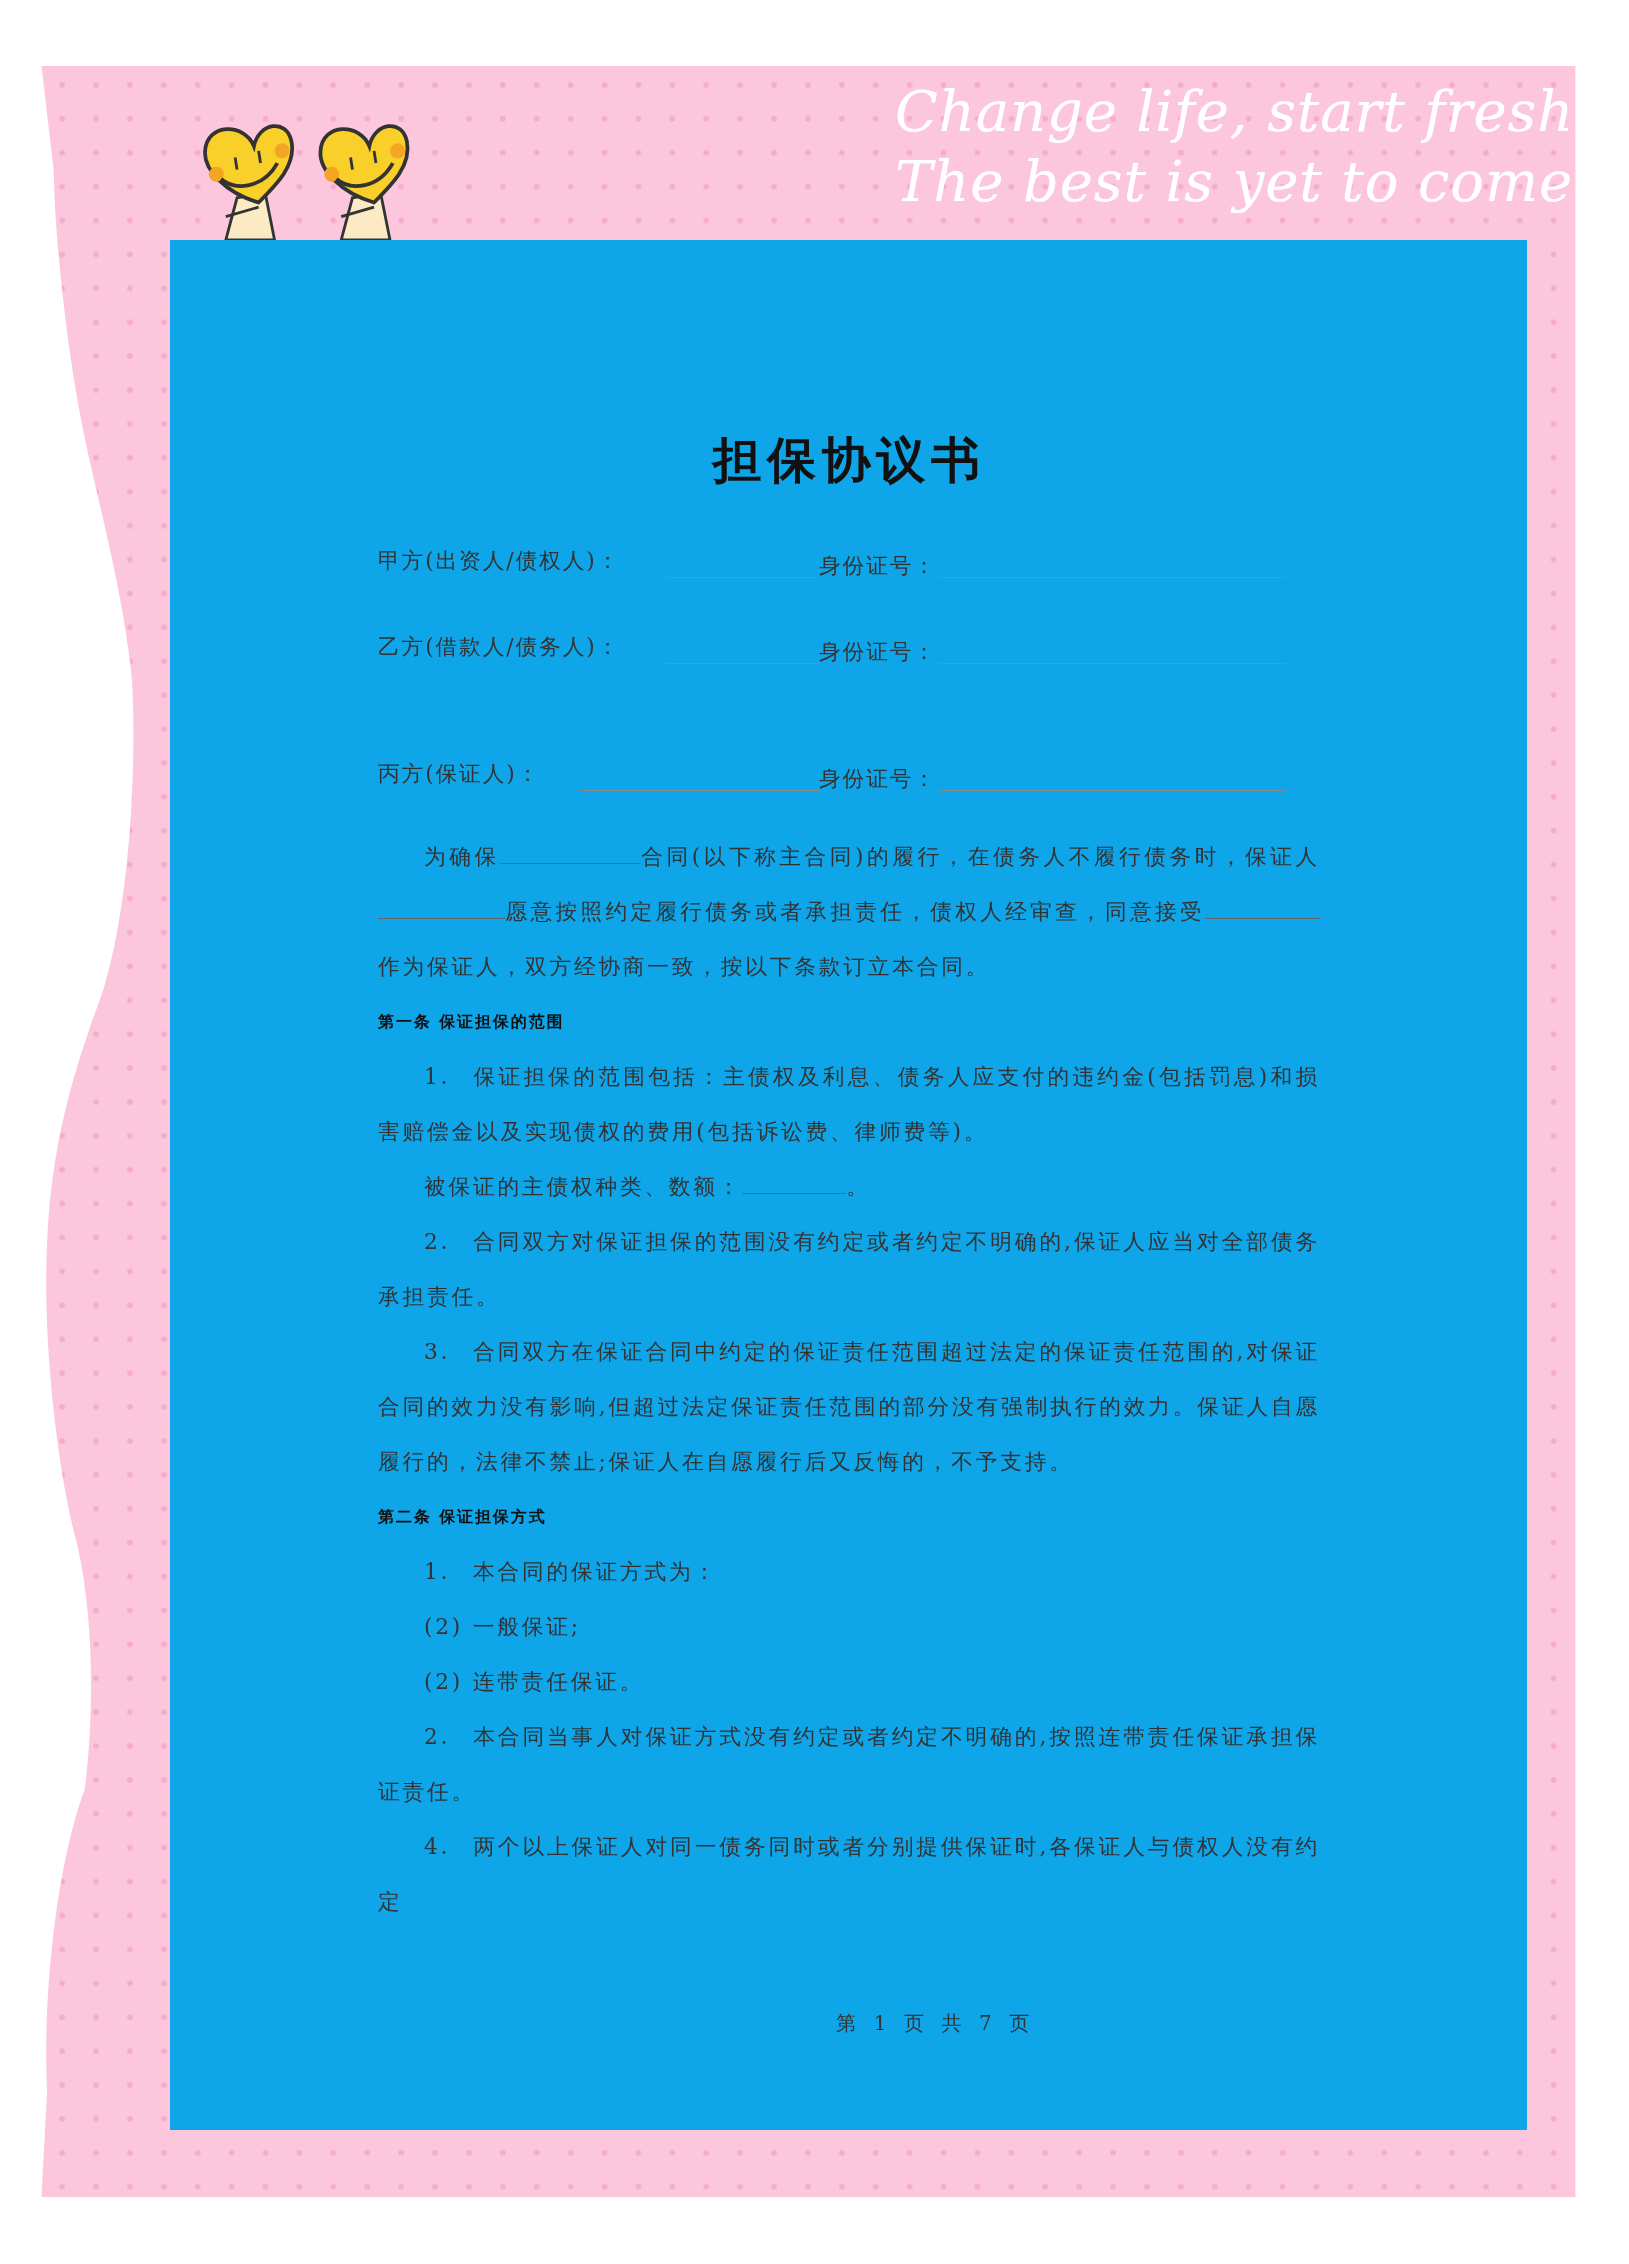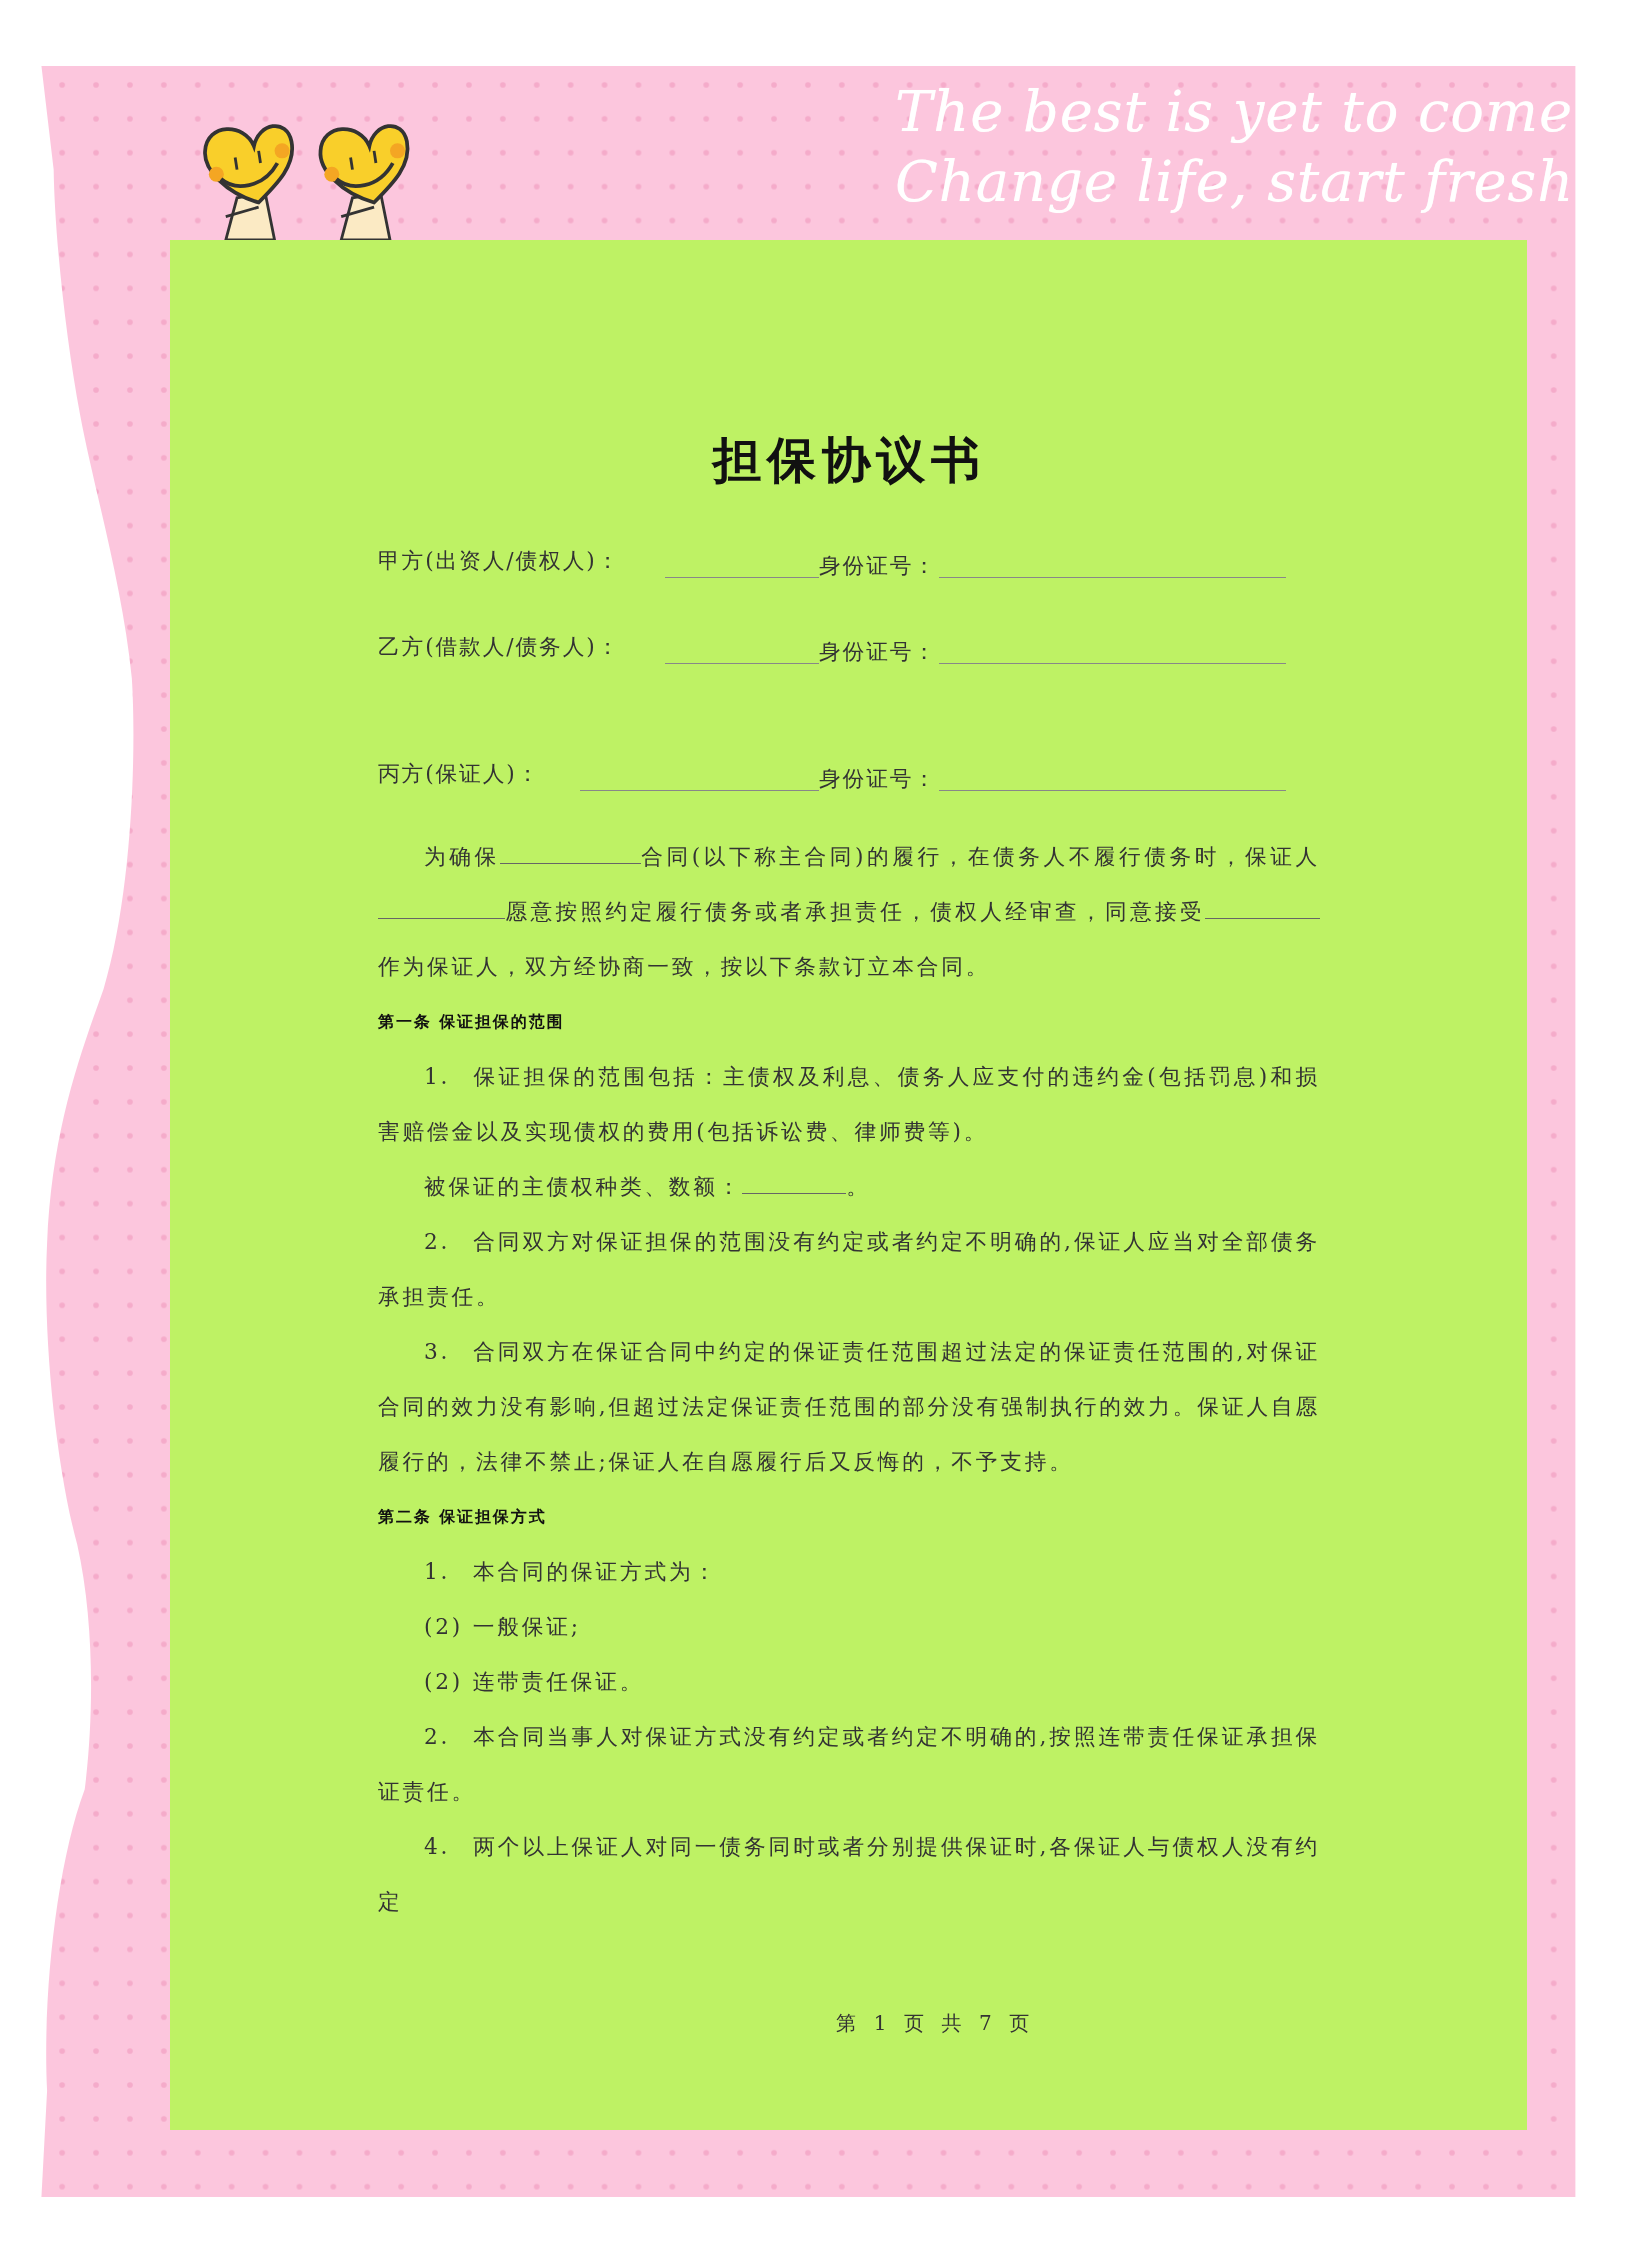--- a/index.html
+++ b/index.html
@@ -14,21 +14,21 @@
   .motto {
     position:absolute; left:895px; top:77px; width:640px;
     font-family: "DejaVu Serif", "Liberation Serif", serif;
     font-style:italic; color:#ffffff; font-size:56px; line-height:70px;
     text-align:center; letter-spacing:0.9px;
     text-shadow:0 0 0.9px rgba(255,255,255,.6);
   }
   .motto div { white-space:nowrap; }
   .paper {
     position:absolute; left:170px; top:240px; width:1357px; height:1890px;
-    background:#bef264;
+    background:#0ea5e9;
   }
   .content { position:absolute; left:208px; top:0; width:942px; }
   .title {
     position:absolute; left:0; width:942px; top:188px; text-align:center;
     font-family:"DejaVu Sans", "Liberation Sans", sans-serif;
     font-weight:bold; font-size:49px; letter-spacing:5.6px; color:#111;
   }
   .party-row {
     position:absolute; left:0; width:942px; height:38px;
     font-size:21.7px; letter-spacing:1.9px; color:#333;
@@ -96,22 +96,22 @@
     <path d="M 70 30 C 60 5, 20 5, 18 35 C 16 55, 40 80, 75 90 C 95 70, 115 50, 110 25 C 105 0, 75 5, 70 30 Z" fill="#f9cf2a" stroke="#333" stroke-width="4"></path>
     <circle cx="30" cy="60" r="8" fill="#f4a623"></circle>
     <circle cx="100" cy="35" r="8" fill="#f4a623"></circle>
     <line x1="50" y1="42" x2="52" y2="55" stroke="#333" stroke-width="3"></line>
     <line x1="75" y1="35" x2="77" y2="48" stroke="#333" stroke-width="3"></line>
     <path d="M 35 65 C 50 78, 80 75, 95 48" fill="none" stroke="#333" stroke-width="4"></path>
   </g>
 </svg>
 
 <div class="motto">
+  <div>Change life, start fresh.</div>
   <div>The best is yet to come.</div>
-  <div>Change life, start fresh.</div>
 </div>
 
 <div class="paper">
   <div class="content">
 
     <div class="title">担保协议书</div>
 
     <div class="party-row" style="top:306px;">
       <span class="label">甲方(出资人/债权人)：</span>
       <span class="blank name-blank" style="width:154px;"></span>

